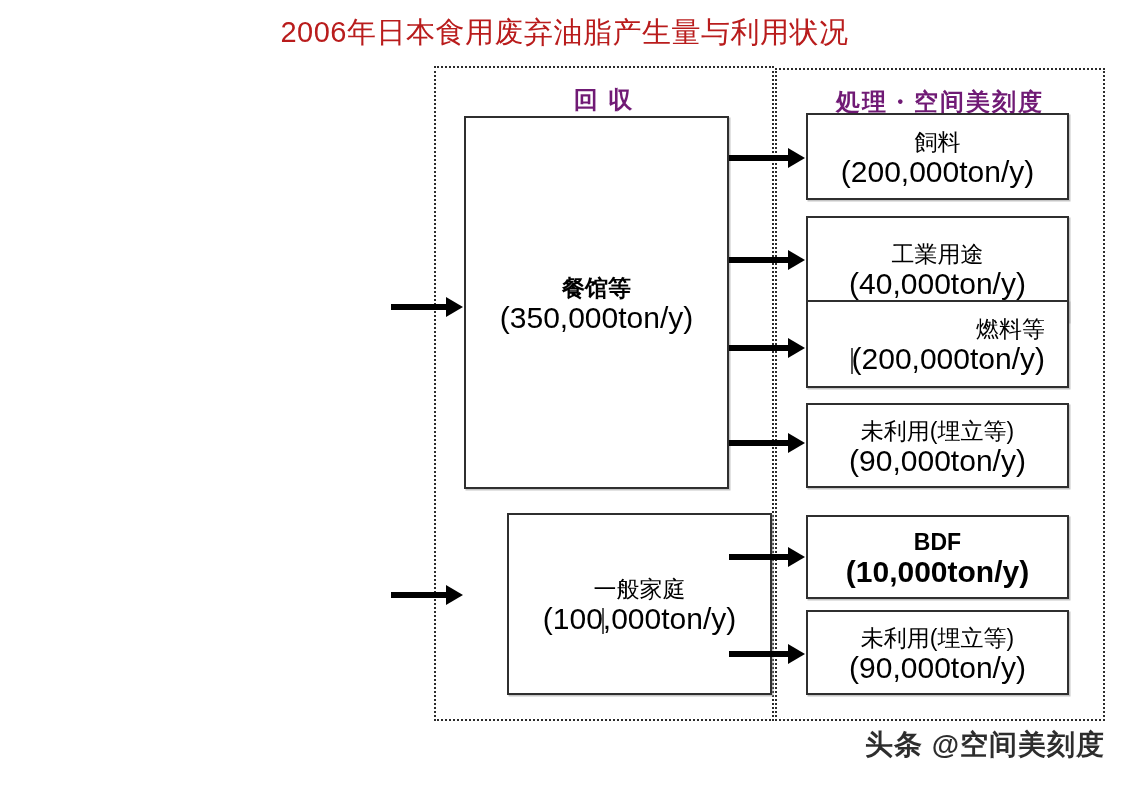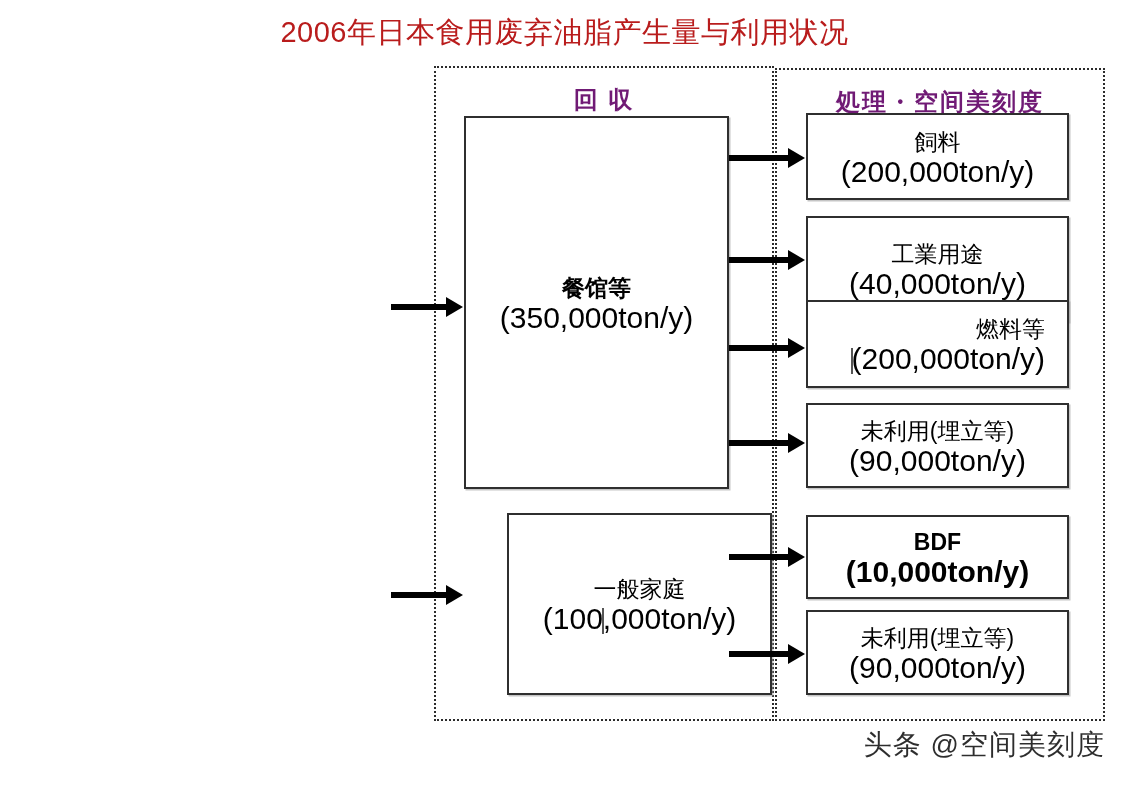--- a/index.html
+++ b/index.html
@@ -137,21 +137,21 @@
   #arrow-to-unused1    { left: 729px; top: 440px; width: 60px; }
   #arrow-to-bdf        { left: 729px; top: 554px; width: 60px; }
   #arrow-to-unused2    { left: 729px; top: 651px; width: 60px; }
 
   
   .watermark {
     position: absolute;
     right: 24px;
     bottom: 24px;
     font-size: 28px;
-    font-weight: normal;
+    font-weight: bold;
     color: #1c1c1c;
     letter-spacing: 1px;
     opacity: 0.92;
     white-space: nowrap;
   }
 </style>
 </head>
 <body>
 
 <div id="canvas">

